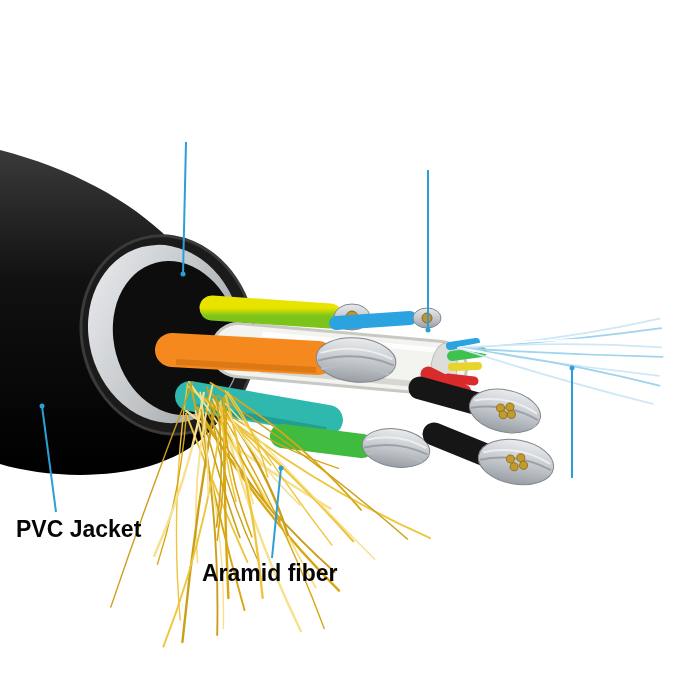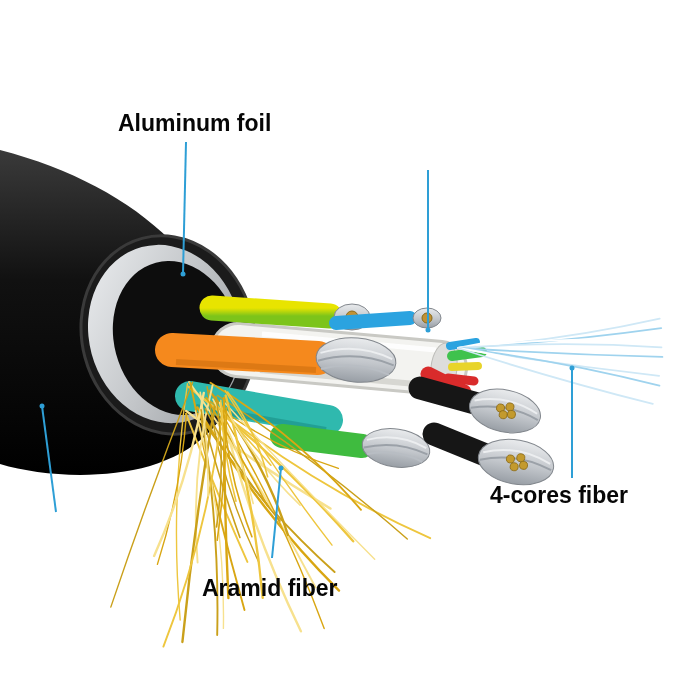--- a/index.html
+++ b/index.html
@@ -208,16 +208,15 @@
     </g>
     <g fill="var(--leader-line)">
       <circle cx="183" cy="274" r="2.5"></circle>
       <circle cx="428" cy="330" r="2.5"></circle>
       <circle cx="42" cy="406" r="2.5"></circle>
       <circle cx="281" cy="468" r="2.5"></circle>
       <circle cx="572" cy="368" r="2.5"></circle>
     </g>
   </svg>
 
-  <div class="diagram-label" style="left:118px;top:110px;">Aluminum foil</div>
-  <div class="diagram-label" style="left:202px;top:575px;">Aramid fiber</div>
-  <div class="diagram-label" style="left:490px;top:482px;">4-cores fiber</div>
+  <div class="diagram-label" style="left:16px;top:516px;">PVC Jacket</div>
+  <div class="diagram-label" style="left:202px;top:560px;">Aramid fiber</div>
 </div>
 
 </body></html>

